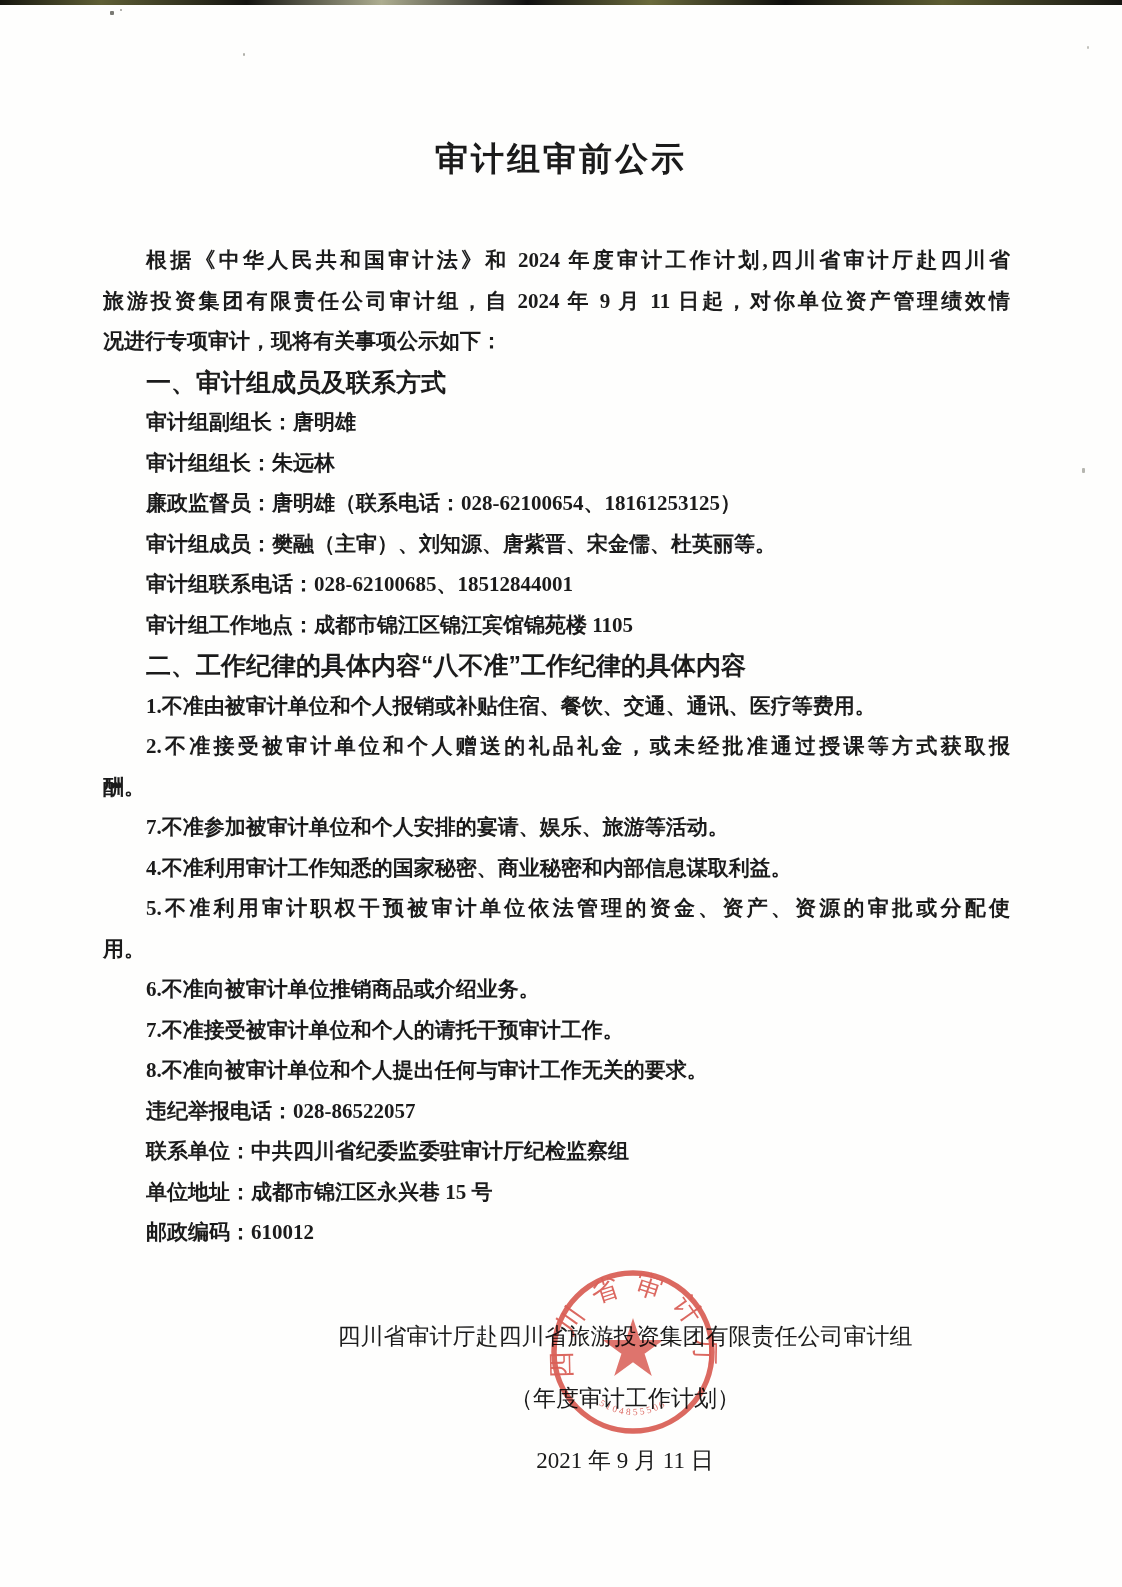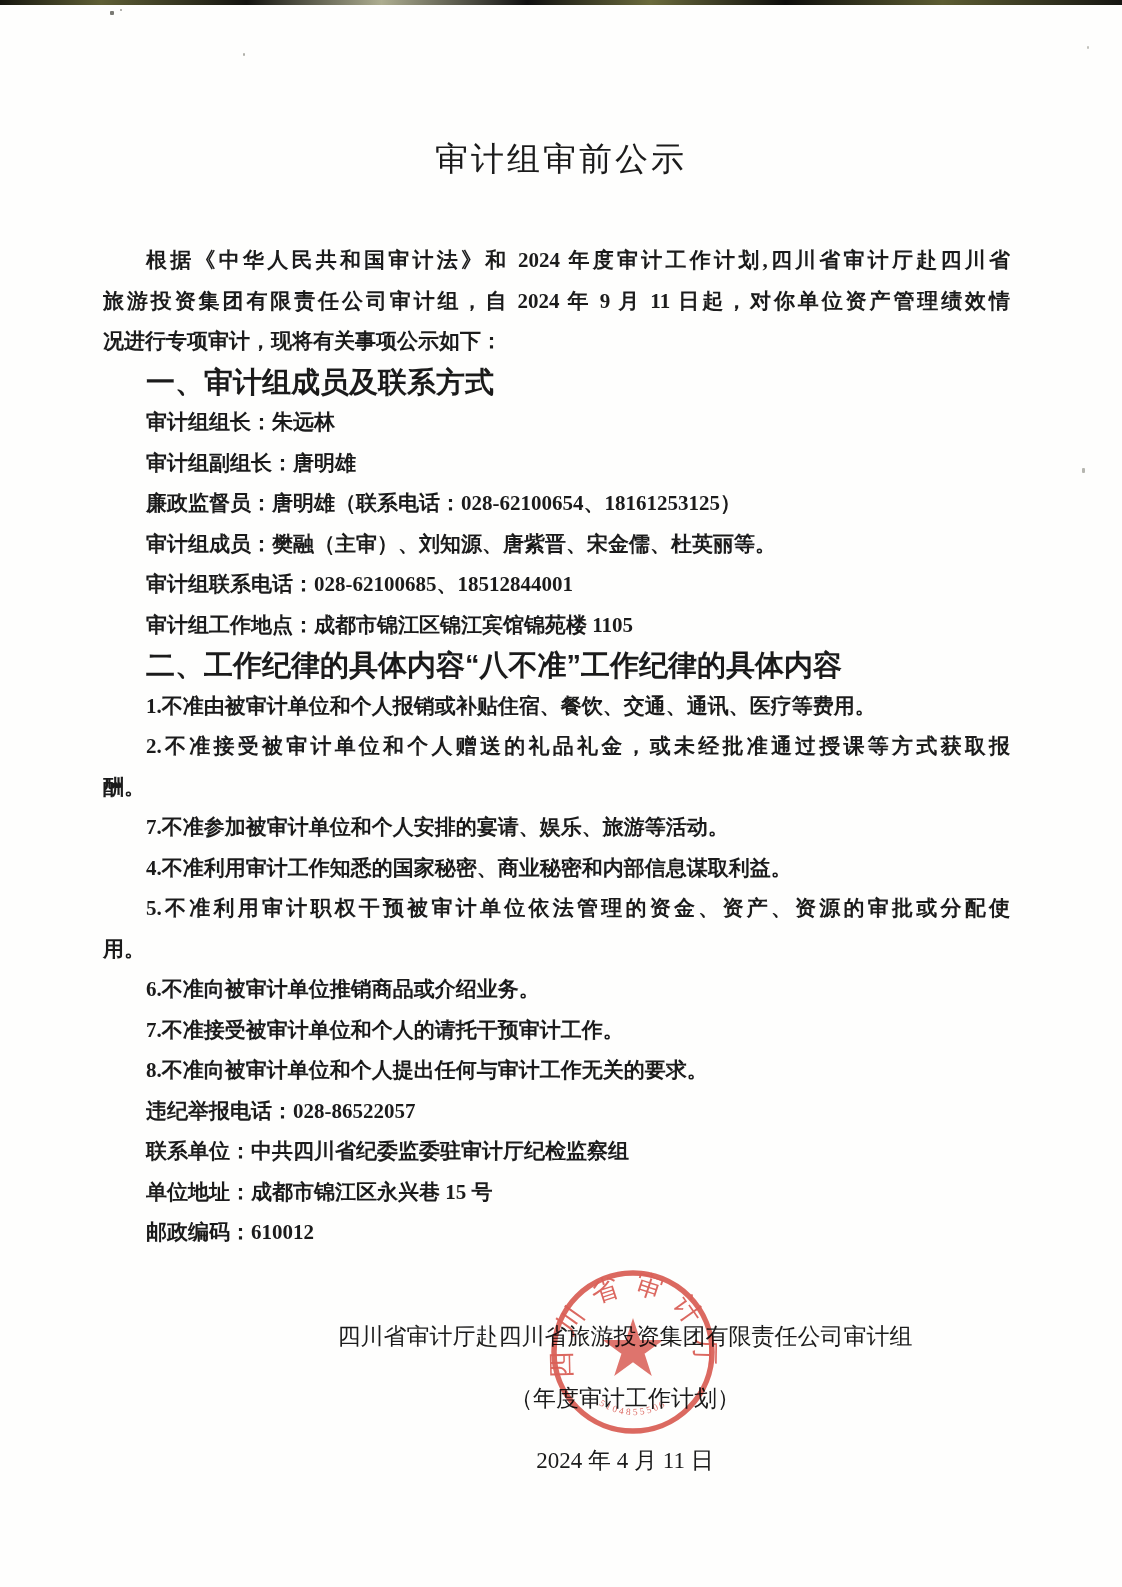--- a/index.html
+++ b/index.html
@@ -33,21 +33,21 @@
     background: #7a7a74;
     border-radius: 1px;
   }
   .doc-title {
     position: absolute;
     top: 137px;
     left: 0;
     width: 100%;
     text-align: center;
     font-family: "Liberation Sans", "DejaVu Sans", sans-serif;
-    font-weight: normal;
+    font-weight: bold;
     font-size: 33px;
     letter-spacing: 3px;
   }
   .body-text {
     position: absolute;
     top: 240px;
     left: 103px;
     width: 907px;
     font-size: 21px;
   }
@@ -55,21 +55,21 @@
     height: 40.5px;
     line-height: 40.5px;
     white-space: nowrap;
     overflow: visible;
     font-weight: bold;
   }
   .indent { padding-left: 43px; }
   .heading-bold {
     font-family: "Liberation Sans", "DejaVu Sans", sans-serif;
     font-weight: bold;
-    font-size: 29px;
+    font-size: 25px;
   }
   .jfull {
     white-space: normal;
     text-align: justify;
     text-align-last: justify;
     max-height: 40.5px;
     overflow: hidden;
   }
   .jfull.indent { width: 864px; }
   .signature-block {
@@ -115,22 +115,22 @@
 
   <div class="doc-title">审计组审前公示</div>
 
   <div class="body-text">
 
     <div class="line indent jfull">根据《中华人民共和国审计法》和 2024 年度审计工作计划,四川省审计厅赴四川省</div>
     <div class="line jfull" style="width:907px;">旅游投资集团有限责任公司审计组，自 2024 年 9 月 11 日起，对你单位资产管理绩效情</div>
     <div class="line">况进行专项审计，现将有关事项公示如下：</div>
 
     <div class="line indent heading-bold">一、审计组成员及联系方式</div>
+    <div class="line indent">审计组副组长：唐明雄</div>
     <div class="line indent">审计组组长：朱远林</div>
-    <div class="line indent">审计组副组长：唐明雄</div>
     <div class="line indent">廉政监督员：唐明雄（联系电话：028-62100654、18161253125）</div>
     <div class="line indent">审计组成员：樊融（主审）、刘知源、唐紫晋、宋金儒、杜英丽等。</div>
     <div class="line indent">审计组联系电话：028-62100685、18512844001</div>
     <div class="line indent">审计组工作地点：成都市锦江区锦江宾馆锦苑楼 1105</div>
 
     <div class="line indent heading-bold">二、工作纪律的具体内容“八不准”工作纪律的具体内容</div>
     <div class="line indent">1.不准由被审计单位和个人报销或补贴住宿、餐饮、交通、通讯、医疗等费用。</div>
     <div class="line indent jfull">2.不准接受被审计单位和个人赠送的礼品礼金，或未经批准通过授课等方式获取报</div>
     <div class="line">酬。</div>
     <div class="line indent">7.不准参加被审计单位和个人安排的宴请、娱乐、旅游等活动。</div>
@@ -143,21 +143,21 @@
 
     <div class="line indent">违纪举报电话：028-86522057</div>
     <div class="line indent">联系单位：中共四川省纪委监委驻审计厅纪检监察组</div>
     <div class="line indent">单位地址：成都市锦江区永兴巷 15 号</div>
     <div class="line indent">邮政编码：610012</div>
   </div>
 
   <div class="signature-block">
     <div class="sig-line">四川省审计厅赴四川省旅游投资集团有限责任公司审计组</div>
     <div class="sig-line">（年度审计工作计划）</div>
-    <div class="sig-line">2024 年 4 月 11 日</div>
+    <div class="sig-line">2021 年 9 月 11 日</div>
   </div>
 
   <svg class="stamp" viewBox="0 0 168 180">
     <defs>
       <path id="arcTop" d="M 24,112 A 63,63 0 1 1 144,112" fill="none"></path>
       <path id="arcBottom" d="M 32,122 A 61,61 0 0 0 136,122" fill="none"></path>
     </defs>
     <circle cx="84" cy="88" r="79" fill="none" stroke="#d8544c" stroke-width="5.5" opacity="0.95"></circle>
     <path d="M 84,54 L 102.8,111.9 L 53.6,76.1 L 114.4,76.1 L 65.2,111.9 Z" fill="#d8544c" fill-rule="nonzero" opacity="0.88"></path>
     <text class="stamp-font" font-size="27" fill="#d8544c" letter-spacing="13" opacity="0.95">

